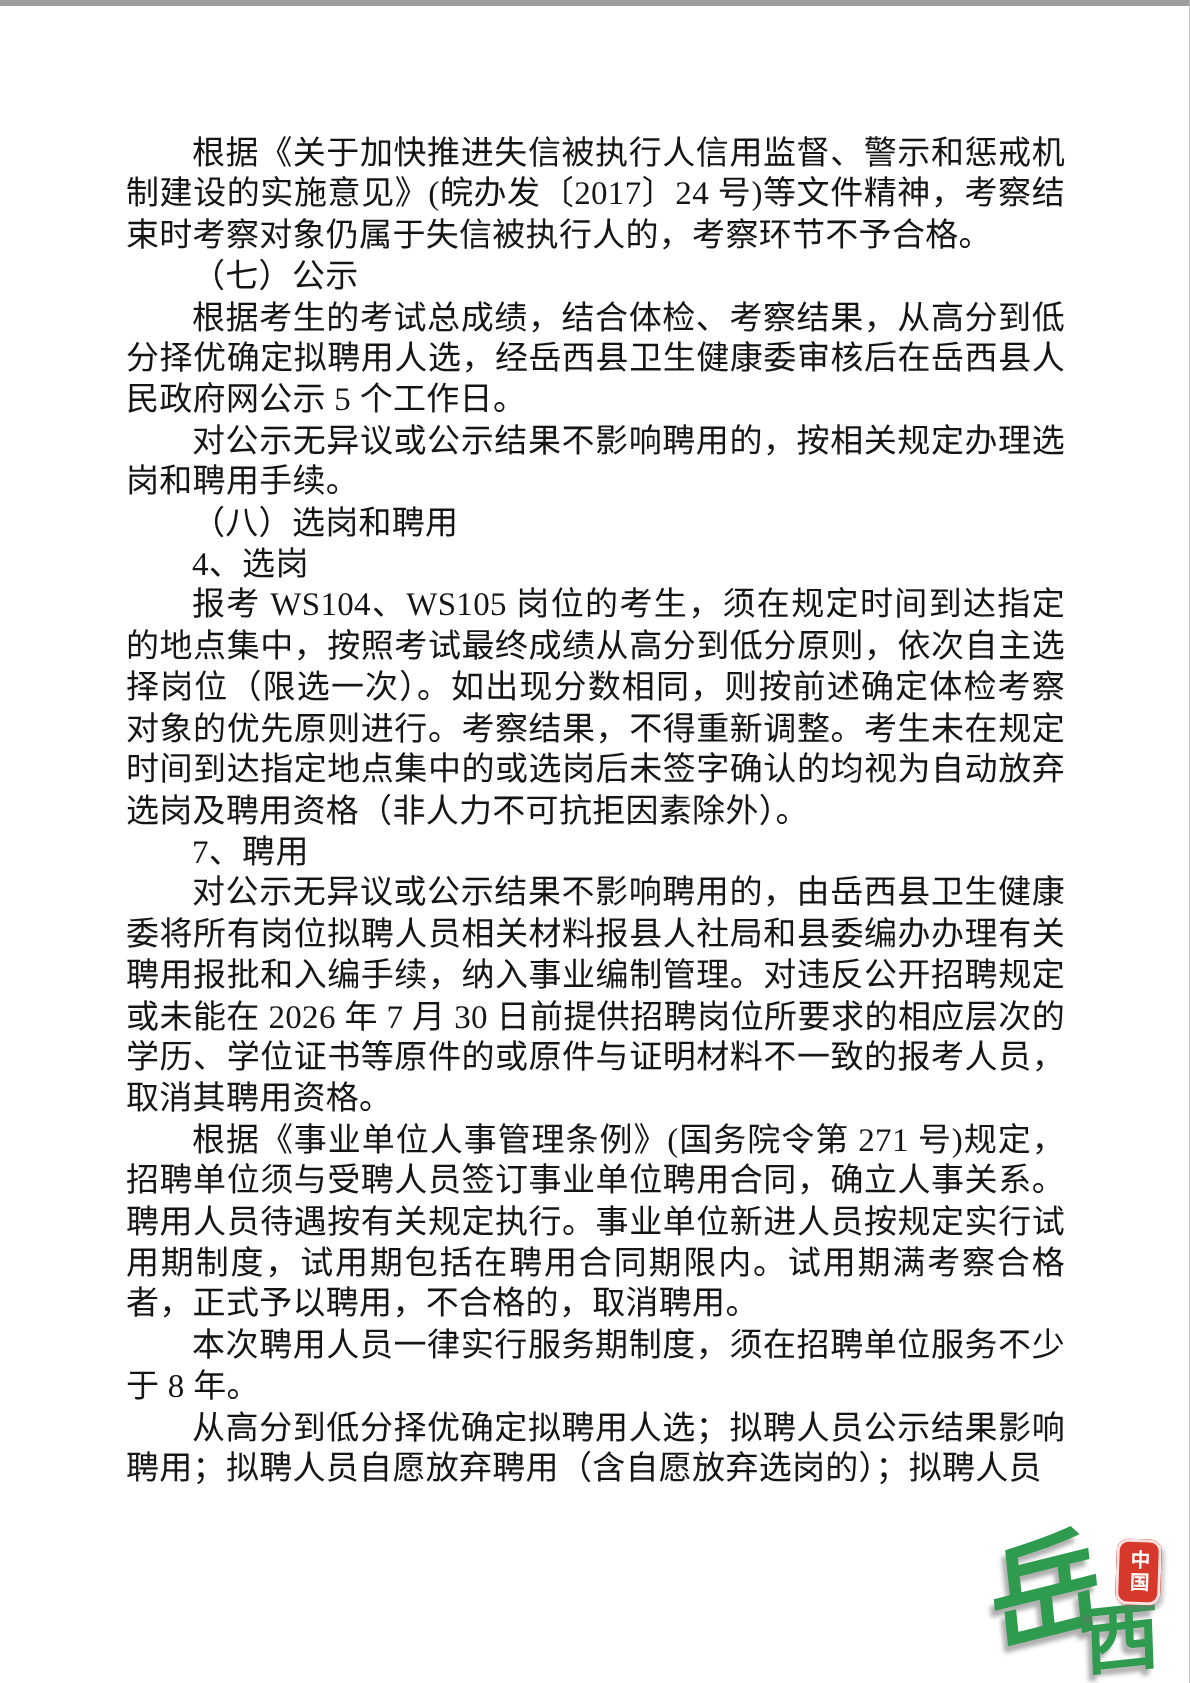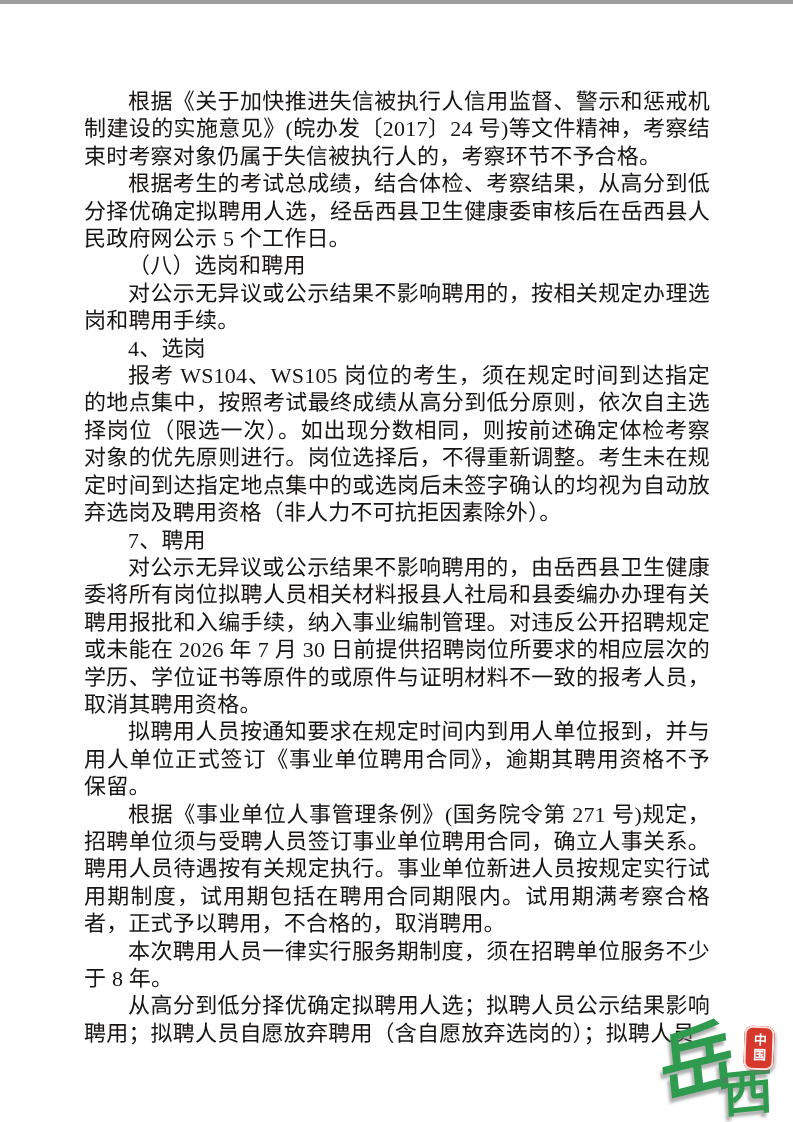--- a/index.html
+++ b/index.html
@@ -52,28 +52,28 @@
     line-height:1;
   }
 </style>
 </head>
 <body>
 
 <div class="page">
 
   <main class="text-block">
     <p class="para">根据《关于加快推进失信被执行人信用监督、警示和惩戒机制建设的实施意见》(皖办发〔2017〕24 号)等文件精神，考察结束时考察对象仍属于失信被执行人的，考察环节不予合格。</p>
+    <p class="para">（七）公示</p>
     <p class="para">根据考生的考试总成绩，结合体检、考察结果，从高分到低分择优确定拟聘用人选，经岳西县卫生健康委审核后在岳西县人民政府网公示 5 个工作日。</p>
+    <p class="para">对公示无异议或公示结果不影响聘用的，按相关规定办理选岗和聘用手续。</p>
     <p class="para">（八）选岗和聘用</p>
-    <p class="para">对公示无异议或公示结果不影响聘用的，按相关规定办理选岗和聘用手续。</p>
     <p class="para">4、选岗</p>
-    <p class="para">报考 WS104、WS105 岗位的考生，须在规定时间到达指定的地点集中，按照考试最终成绩从高分到低分原则，依次自主选择岗位（限选一次）。如出现分数相同，则按前述确定体检考察对象的优先原则进行。岗位选择后，不得重新调整。考生未在规定时间到达指定地点集中的或选岗后未签字确认的均视为自动放弃选岗及聘用资格（非人力不可抗拒因素除外）。</p>
+    <p class="para">报考 WS104、WS105 岗位的考生，须在规定时间到达指定的地点集中，按照考试最终成绩从高分到低分原则，依次自主选择岗位（限选一次）。如出现分数相同，则按前述确定体检考察对象的优先原则进行。考察结果，不得重新调整。考生未在规定时间到达指定地点集中的或选岗后未签字确认的均视为自动放弃选岗及聘用资格（非人力不可抗拒因素除外）。</p>
     <p class="para">7、聘用</p>
     <p class="para">对公示无异议或公示结果不影响聘用的，由岳西县卫生健康委将所有岗位拟聘人员相关材料报县人社局和县委编办办理有关聘用报批和入编手续，纳入事业编制管理。对违反公开招聘规定或未能在 2026 年 7 月 30 日前提供招聘岗位所要求的相应层次的学历、学位证书等原件的或原件与证明材料不一致的报考人员，取消其聘用资格。</p>
-    <p class="para">拟聘用人员按通知要求在规定时间内到用人单位报到，并与用人单位正式签订《事业单位聘用合同》，逾期其聘用资格不予保留。</p>
     <p class="para">根据《事业单位人事管理条例》(国务院令第 271 号)规定，招聘单位须与受聘人员签订事业单位聘用合同，确立人事关系。聘用人员待遇按有关规定执行。事业单位新进人员按规定实行试用期制度，试用期包括在聘用合同期限内。试用期满考察合格者，正式予以聘用，不合格的，取消聘用。</p>
     <p class="para">本次聘用人员一律实行服务期制度，须在招聘单位服务不少于 8 年。</p>
     <p class="para">从高分到低分择优确定拟聘用人选；拟聘人员公示结果影响聘用；拟聘人员自愿放弃聘用（含自愿放弃选岗的）；拟聘人员</p>
   </main>
 
   <div class="logo">
     <span class="cal cal-yue">岳</span>
     <span class="cal cal-xi">西</span>
     <div class="seal">
       <span class="seal-text">中国</span>

